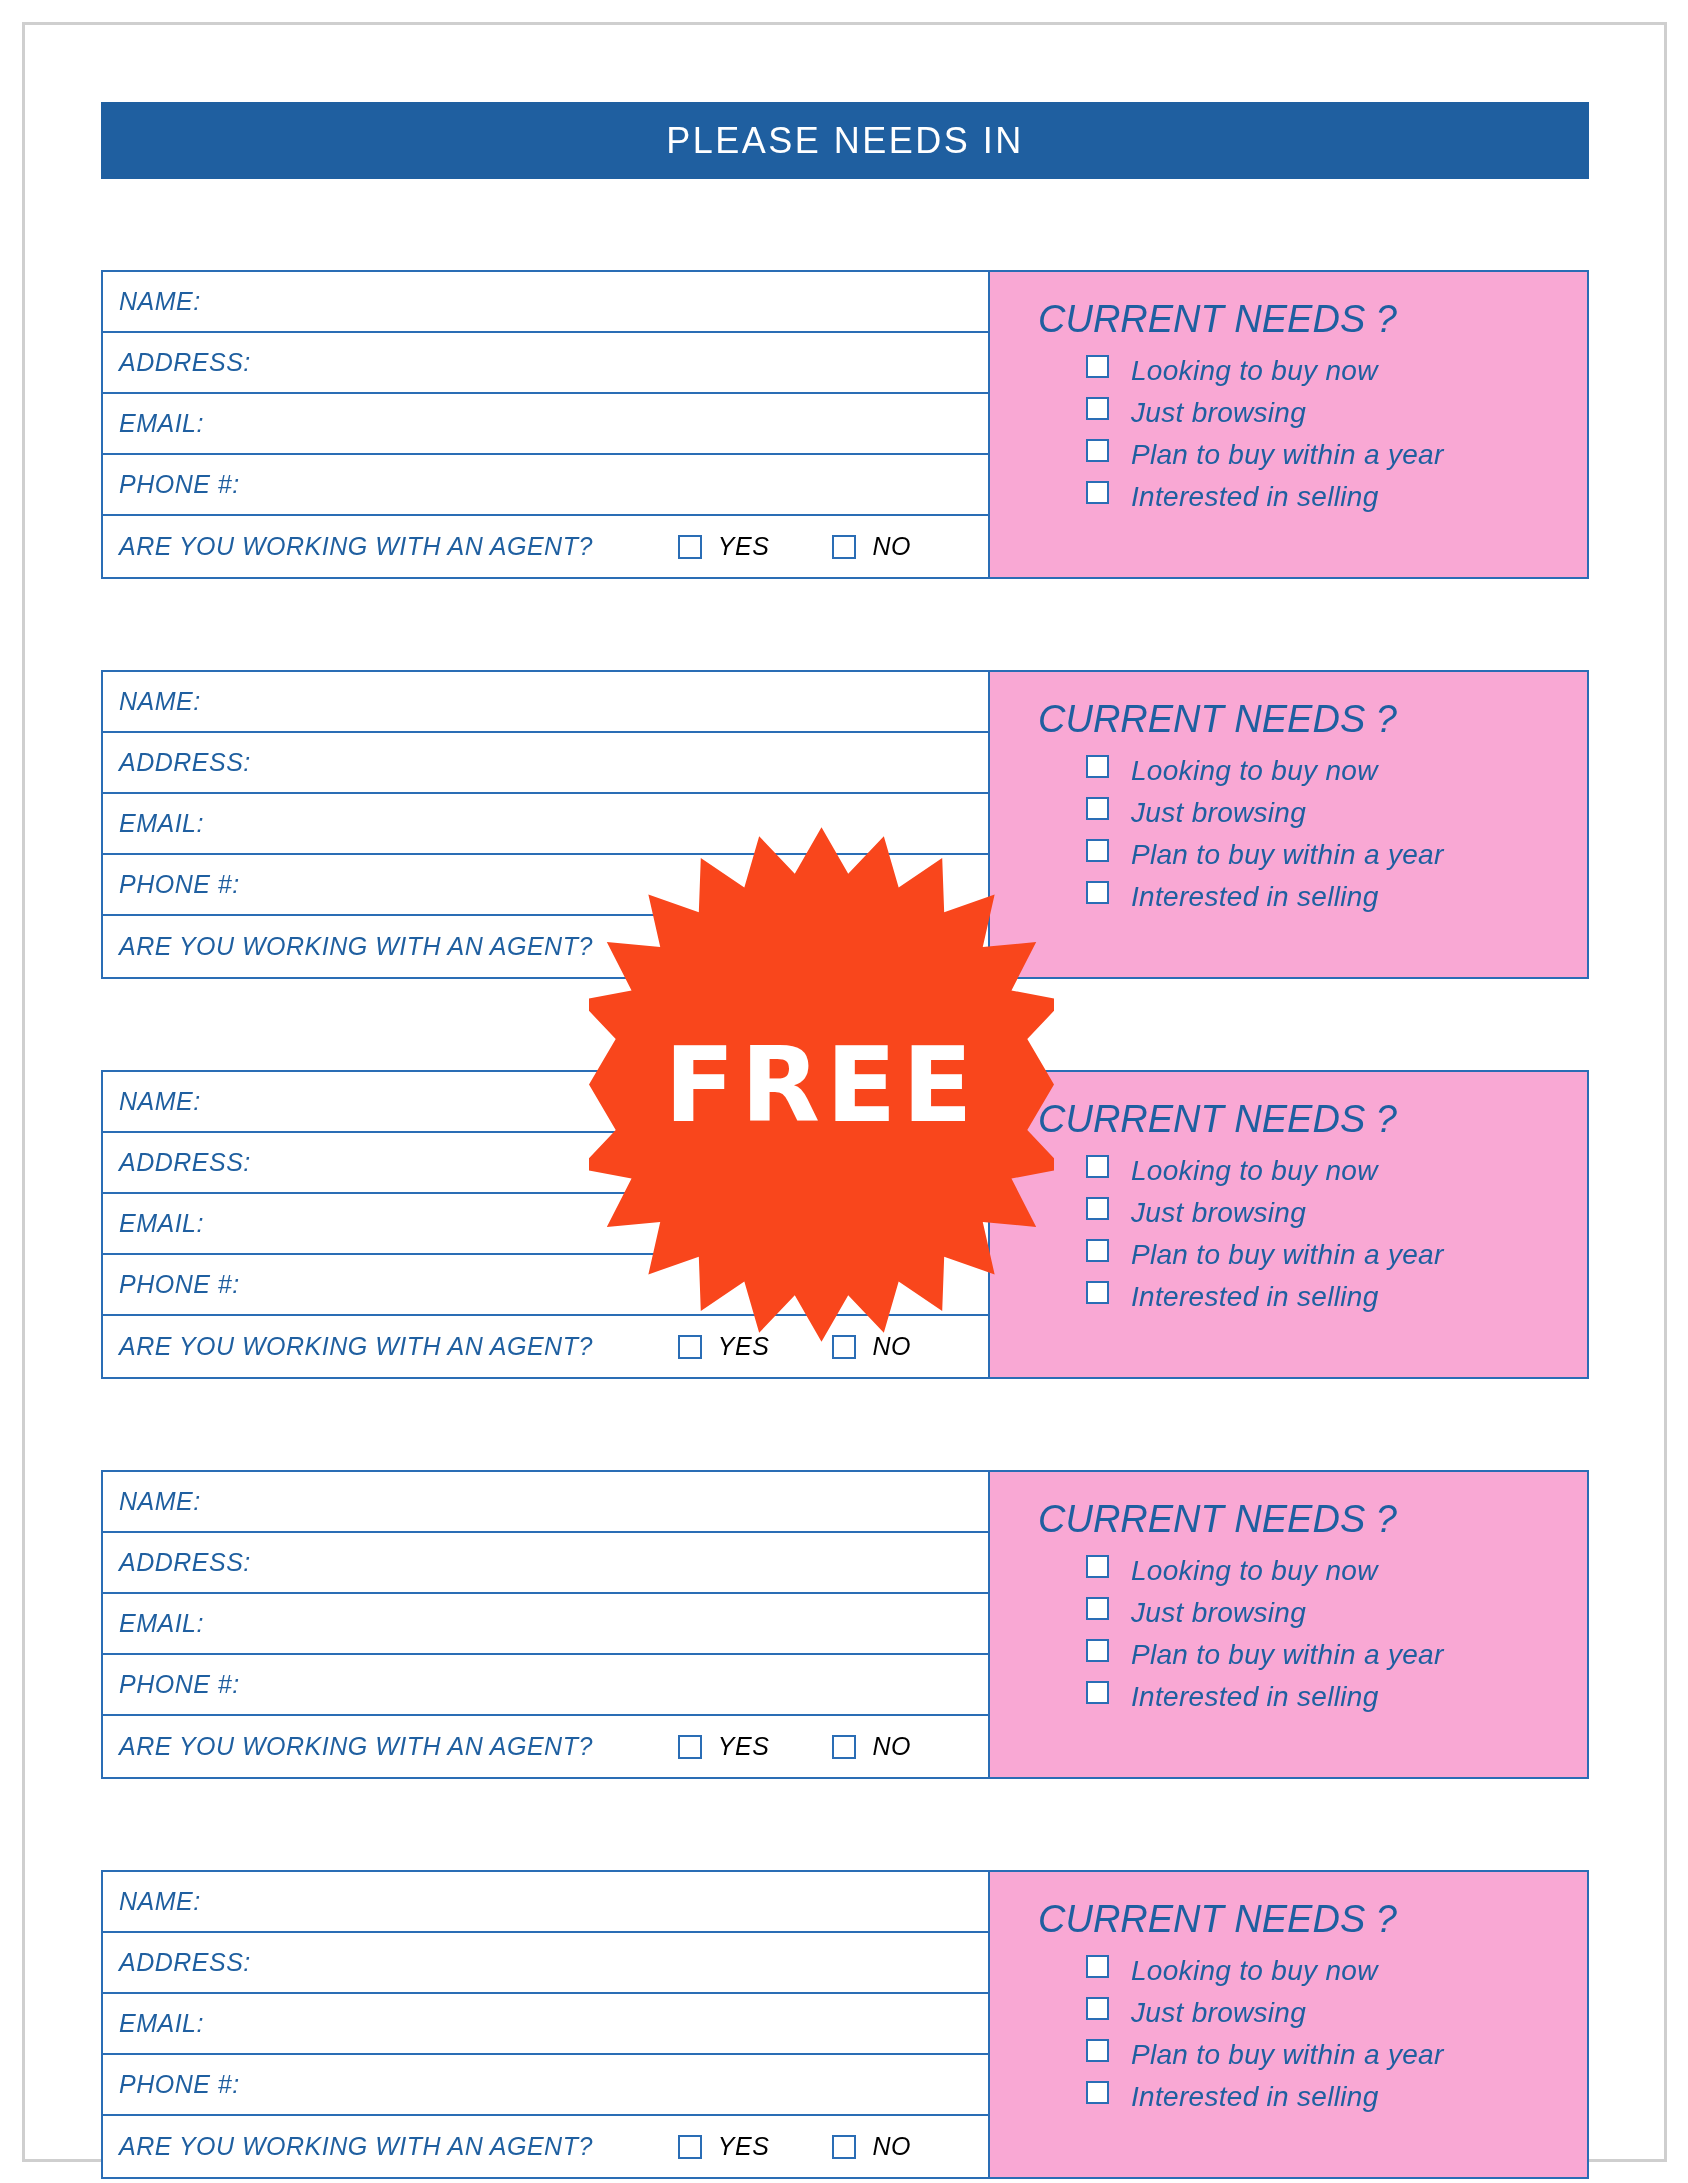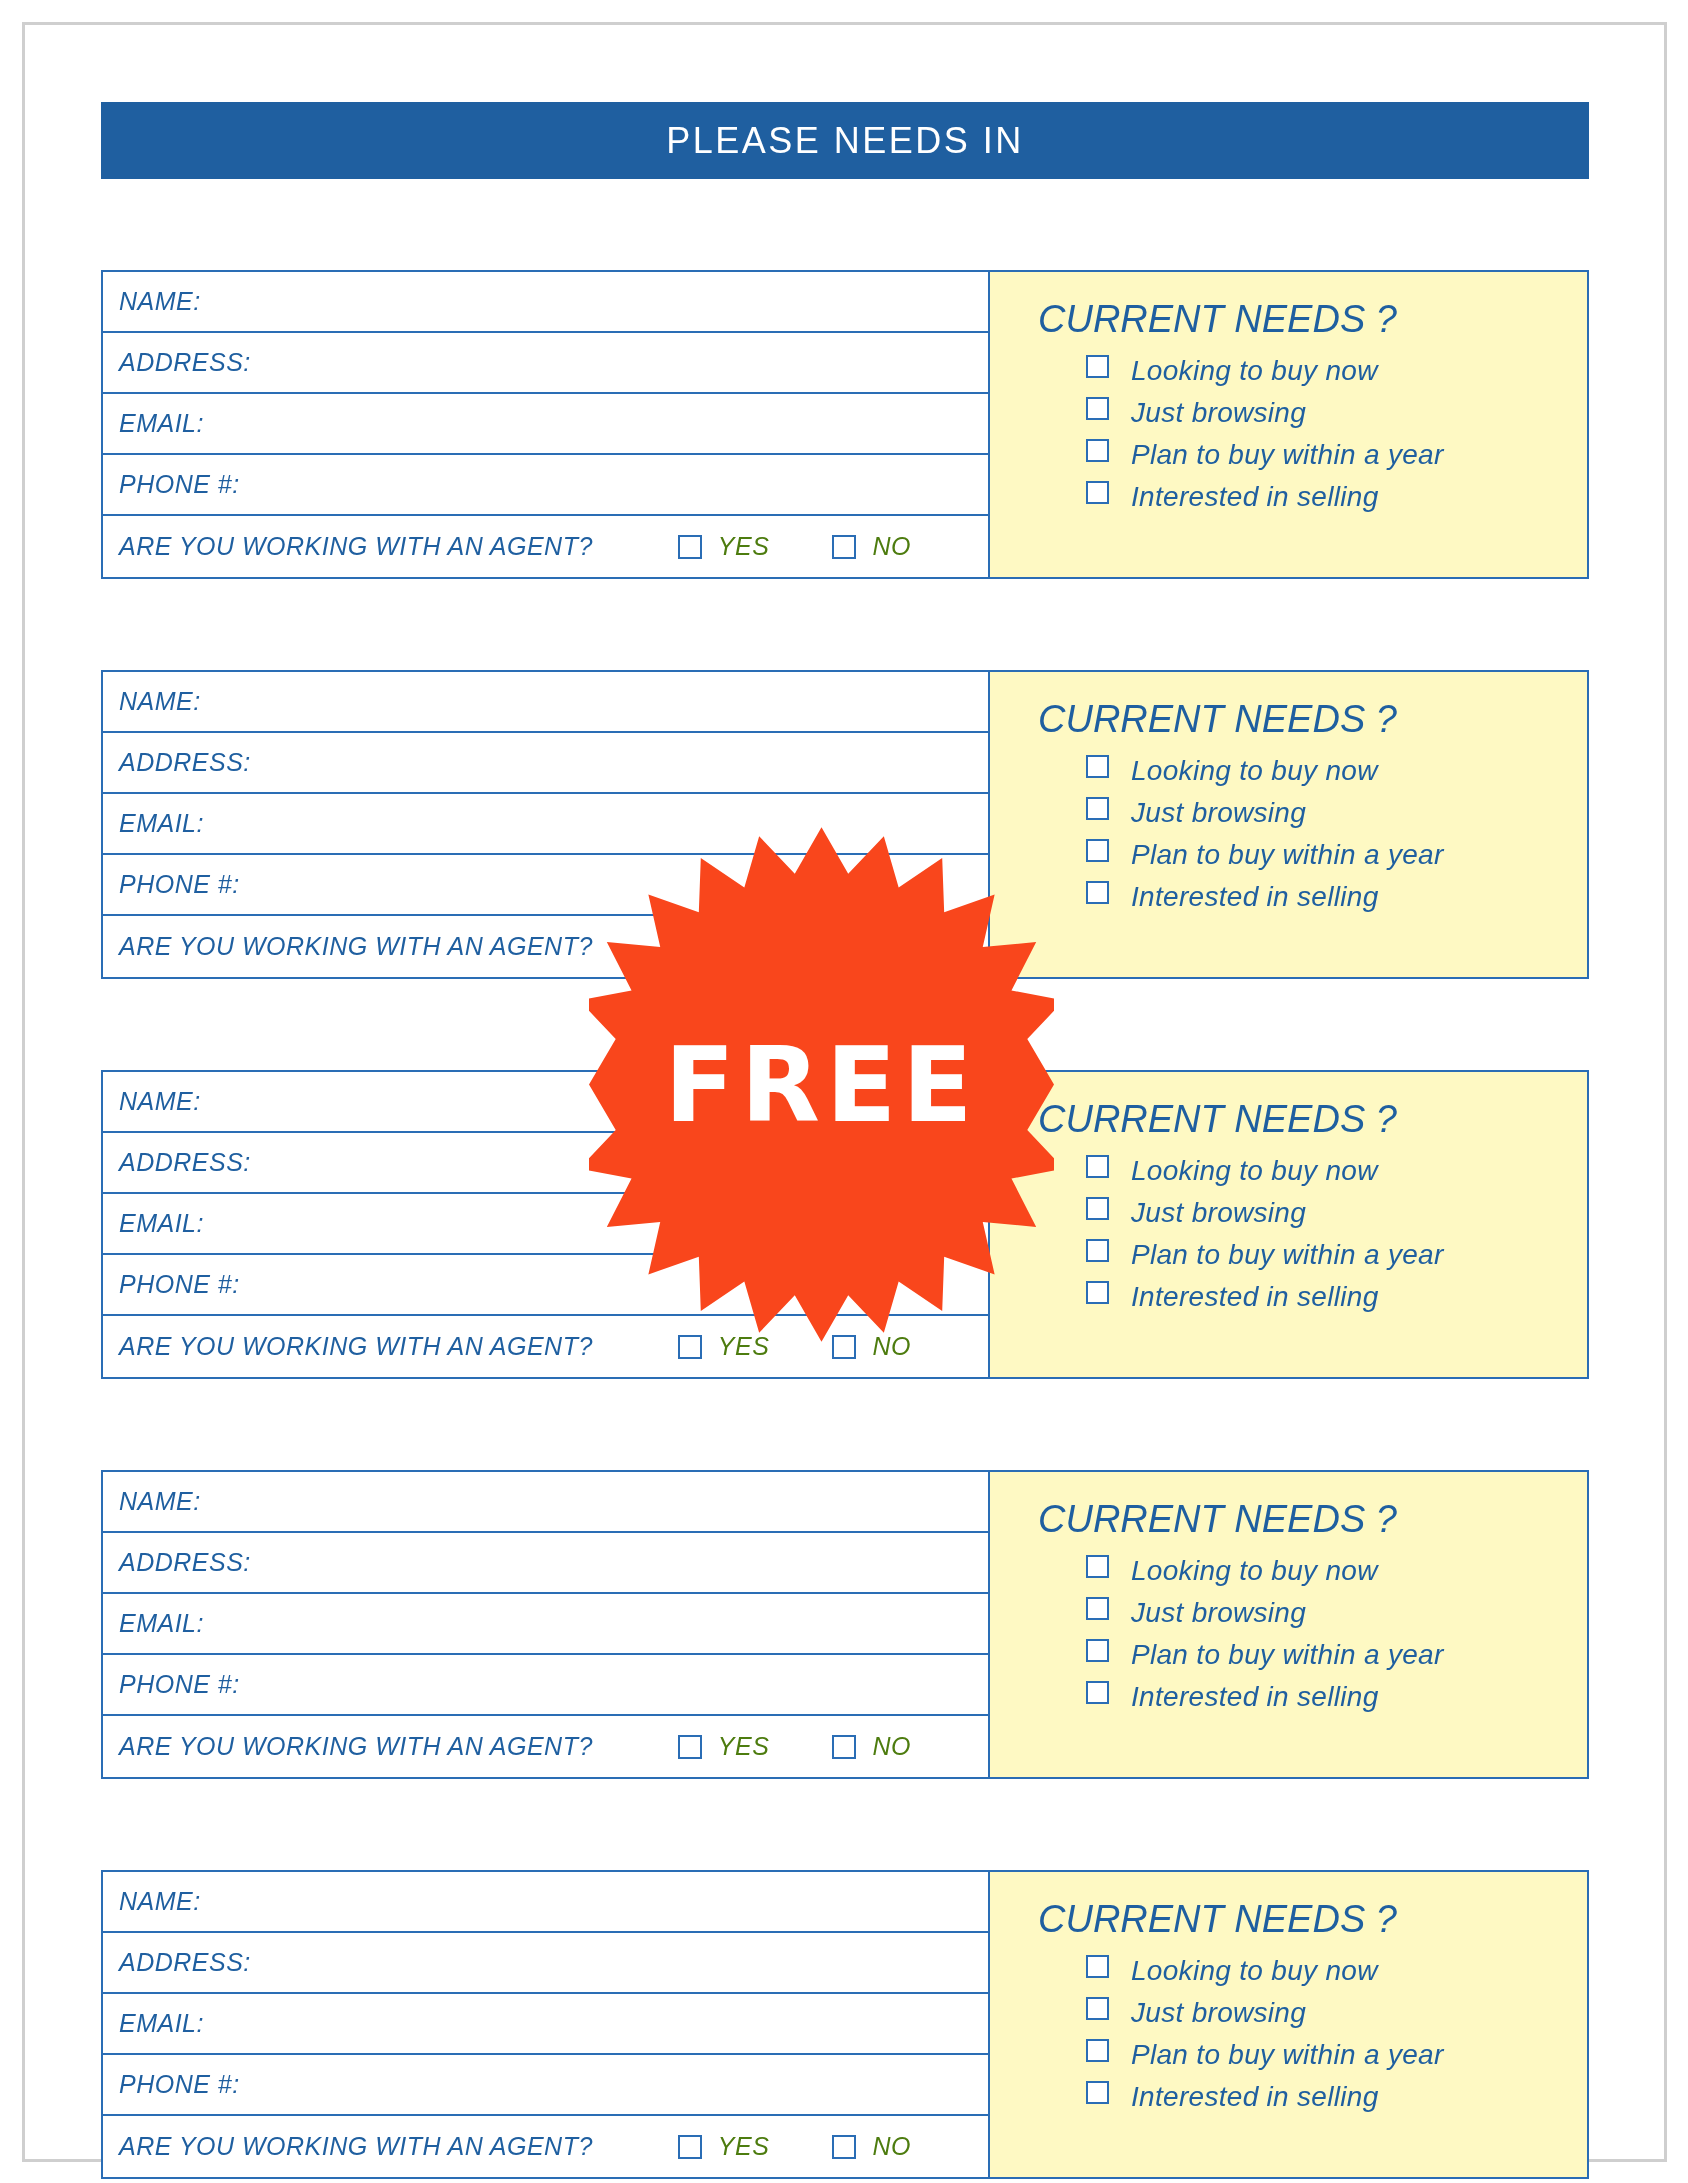--- a/index.html
+++ b/index.html
@@ -94,31 +94,31 @@
   .yesno.second { margin-left: 63px; }
   .cbox {
     width: 24px;
     height: 24px;
     border: 2px solid #2a6db5;
     box-sizing: border-box;
     display: inline-block;
     background: #fff;
   }
   .yesno .txt {
-    color: #4d7c0f;
+    color: #000000;
     font-size: 25px;
     margin-left: 16px;
   }
 
   .right-col {
     flex: 1;
     border: 2px solid #2a6db5;
     border-left: none;
     box-sizing: border-box;
-    background: #fef9c3;
+    background: #f9a8d4;
     padding: 18px 0 18px 48px;
   }
   .needs-title {
     color: #1f5fa0;
     font-size: 38px;
     font-weight: 400;
     margin: 8px 0 14px 0;
   }
   .opt {
     display: flex;

